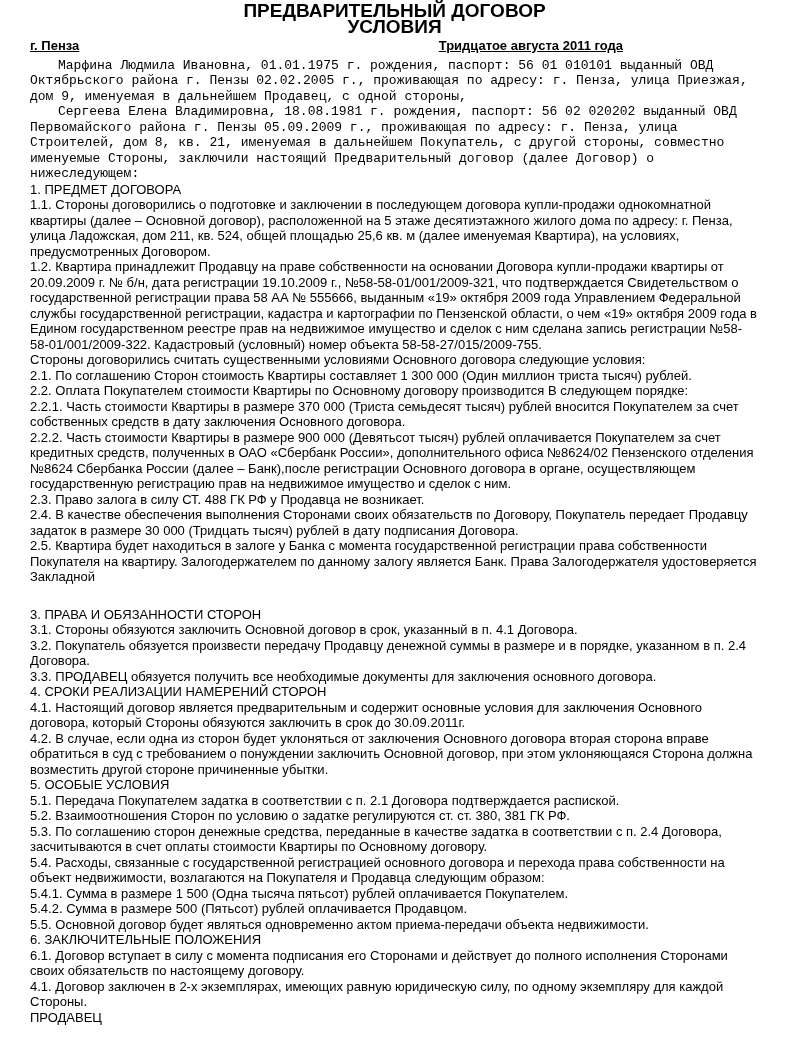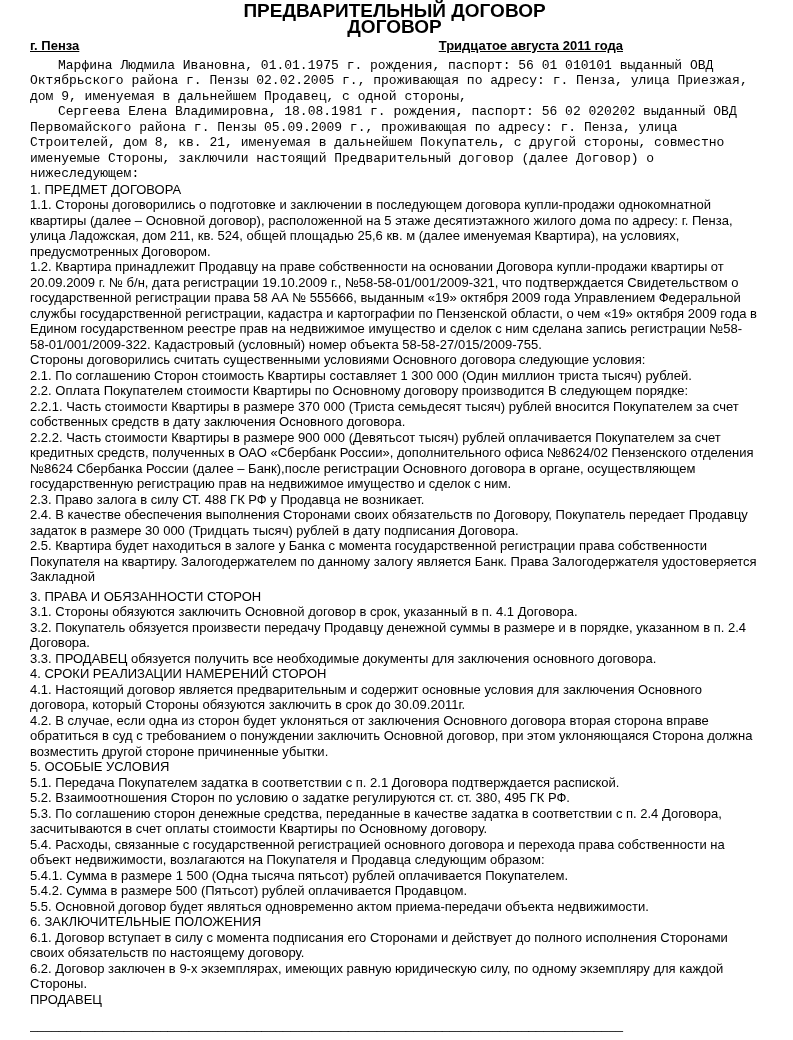--- a/index.html
+++ b/index.html
@@ -37,38 +37,38 @@
   }
   p {
     margin: 0;
     text-align: left;
   }
   p.indent {
     text-indent: 28px;
     font-family: Liberation Mono, monospace;
   }
   p.blank-after {
-    margin-bottom: 4px;
+    margin-bottom: 22px;
   }
   .sig-label {
     margin: 0;
   }
   .sig-line {
     margin-top: 10px;
     white-space: nowrap;
     overflow: hidden;
     letter-spacing: 0;
   }
 </style>
 </head>
 <body>
 
 <div class="doc">
   <div class="title">ПРЕДВАРИТЕЛЬНЫЙ ДОГОВОР</div>
-  <div class="title">ДОГОВОР</div>
+  <div class="title">УСЛОВИЯ</div>
   <div class="dateline">
     <span>г. Пенза</span>
     <span class="date">Тридцатое августа 2011 года</span>
   </div>
   <div id="paragraphs">
       <p class="indent">Марфина Людмила Ивановна, 01.01.1975 г. рождения, паспорт: 56 01 010101 выданный ОВД Октябрьского района г. Пензы 02.02.2005 г.,  проживающая по адресу: г. Пенза, улица Приезжая, дом 9, именуемая в дальнейшем Продавец, с одной стороны,</p>
       <p class="indent">Сергеева Елена Владимировна, 18.08.1981 г. рождения, паспорт: 56 02 020202 выданный ОВД Первомайского района г. Пензы 05.09.2009 г.,  проживающая по адресу: г. Пенза, улица Строителей, дом 8, кв. 21, именуемая в дальнейшем Покупатель, с другой стороны, совместно именуемые Стороны, заключили настоящий Предварительный договор (далее Договор) о нижеследующем:</p>
       <p>1. ПРЕДМЕТ ДОГОВОРА</p>
       <p>1.1. Стороны договорились о подготовке и заключении в последующем договора купли-продажи однокомнатной квартиры (далее – Основной договор), расположенной на 5 этаже десятиэтажного жилого дома по адресу: г. Пенза, улица Ладожская, дом 211, кв. 524, общей площадью 25,6 кв. м (далее именуемая Квартира), на условиях, предусмотренных Договором.</p>
       <p>1.2. Квартира принадлежит Продавцу на праве собственности на основании Договора купли-продажи квартиры от 20.09.2009 г. № б/н, дата регистрации 19.10.2009 г., №58-58-01/001/2009-321, что подтверждается Свидетельством о государственной регистрации права 58 АА № 555666, выданным «19» октября 2009 года Управлением Федеральной службы государственной регистрации, кадастра и картографии по Пензенской области, о чем «19» октября 2009 года в Едином государственном реестре прав на недвижимое имущество и сделок с ним сделана запись регистрации №58-58-01/001/2009-322. Кадастровый (условный) номер объекта 58-58-27/015/2009-755.</p>
@@ -82,26 +82,26 @@
       <p class="blank-after">2.5. Квартира будет находиться в залоге у Банка с момента государственной регистрации права собственности Покупателя на квартиру.  Залогодержателем по данному залогу является Банк. Права Залогодержателя удостоверяется Закладной</p>
       <p>3. ПРАВА И ОБЯЗАННОСТИ СТОРОН</p>
       <p>3.1. Стороны обязуются заключить Основной договор в срок, указанный в п. 4.1 Договора.</p>
       <p>3.2. Покупатель обязуется произвести передачу Продавцу денежной суммы в размере и в порядке, указанном в п. 2.4 Договора.</p>
       <p>3.3. ПРОДАВЕЦ обязуется получить все необходимые документы для заключения основного договора.</p>
       <p>4. СРОКИ РЕАЛИЗАЦИИ НАМЕРЕНИЙ СТОРОН</p>
       <p>4.1. Настоящий договор является предварительным и содержит основные условия для заключения Основного договора, который Стороны обязуются заключить в срок до 30.09.2011г.</p>
       <p>4.2. В случае, если одна из сторон будет уклоняться от заключения Основного договора вторая сторона вправе обратиться в суд с требованием о понуждении заключить Основной договор, при этом уклоняющаяся Сторона должна возместить другой стороне причиненные убытки.</p>
       <p>5. ОСОБЫЕ УСЛОВИЯ</p>
       <p>5.1. Передача Покупателем задатка в соответствии с п. 2.1 Договора подтверждается распиской.</p>
-      <p>5.2. Взаимоотношения Сторон по условию о задатке регулируются ст. ст. 380, 495 ГК РФ.</p>
+      <p>5.2. Взаимоотношения Сторон по условию о задатке регулируются ст. ст. 380, 381 ГК РФ.</p>
       <p>5.3. По соглашению сторон денежные средства, переданные в качестве задатка в соответствии с п. 2.4 Договора, засчитываются в счет оплаты стоимости Квартиры по Основному договору.</p>
       <p>5.4. Расходы, связанные с государственной регистрацией основного договора и перехода права собственности на объект недвижимости, возлагаются на Покупателя и Продавца следующим образом:</p>
       <p>5.4.1. Сумма в размере 1 500 (Одна тысяча пятьсот) рублей оплачивается Покупателем.</p>
       <p>5.4.2. Сумма в размере 500 (Пятьсот) рублей оплачивается Продавцом.</p>
       <p>5.5. Основной договор будет являться одновременно актом приема-передачи объекта недвижимости.</p>
       <p>6. ЗАКЛЮЧИТЕЛЬНЫЕ ПОЛОЖЕНИЯ</p>
       <p>6.1. Договор вступает в силу с момента подписания его Сторонами и действует до полного исполнения Сторонами своих обязательств по настоящему договору.</p>
-      <p>6.2. Договор заключен в 9-х экземплярах, имеющих равную юридическую силу, по одному экземпляру для каждой Стороны.</p>
+      <p>4.1. Договор заключен в 2-х экземплярах, имеющих равную юридическую силу, по одному экземпляру для каждой Стороны.</p>
     </div>
   <p class="sig-label">ПРОДАВЕЦ</p>
   <div class="sig-line">__________________________________________________________________________________</div>
 
 </div>
 
 </body></html>

